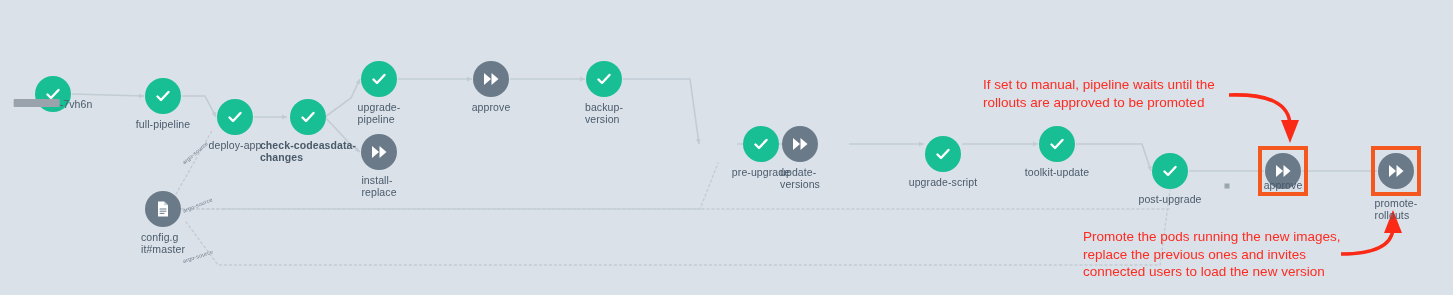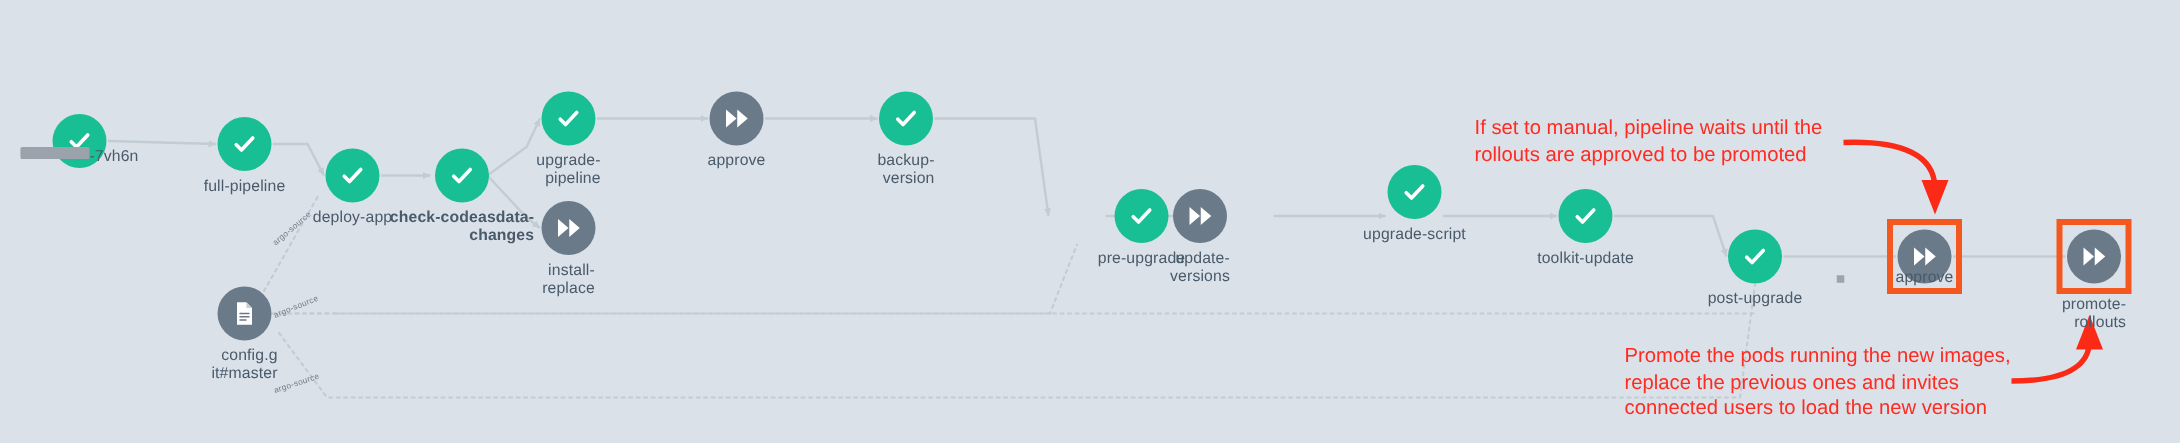--- a/index.html
+++ b/index.html
@@ -19,21 +19,21 @@
     position:relative;left:50%;transform:translateX(-50%);
   }
   .disc.green{background:#18be94;}
   .disc.grey{background:#6b7a89;}
   .disc.doc{background:#6b7a89;}
   .disc svg{display:block;}
 
   .node-label{
     position:absolute;left:50%;top:40px;transform:translateX(-50%);
     font-size:10.5px;color:#495a6b;line-height:12px;
-    text-align:right;white-space:pre;letter-spacing:.1px;
+    text-align:left;white-space:pre;letter-spacing:.1px;
   }
 
   .hl{
     position:absolute;transform:translate(-50%,-50%);
     border:4px solid #f4581e;
     box-sizing:border-box;
     width:50px;height:50px;
   }
 
   .redact{
@@ -193,21 +193,21 @@
     <div class="disc grey">
       <svg width="20" height="20" viewBox="0 0 20 20">
           <path d="M3 4 L10 10 L3 16 Z" fill="#fff"></path>
           <path d="M10.5 4 L17.5 10 L10.5 16 Z" fill="#fff"></path>
         </svg>
     </div>
     <div class="node-label">update-
 versions</div>
   </div>
 
-  <div class="node" style="left:943px;top:128px;text-decoration:underline;">
+  <div class="node" style="left:943px;top:154px;text-decoration:underline;">
     <div class="disc green">
       <svg width="20" height="20" viewBox="0 0 20 20">
           <path d="M4.5 10.5 L8 14 L15.5 6" fill="none" stroke="#fff" stroke-width="2.4" stroke-linecap="round" stroke-linejoin="round"></path>
         </svg>
     </div>
     <div class="node-label">upgrade-script</div>
   </div>
 
   <div class="node" style="left:1057px;top:144px;">
     <div class="disc green">

